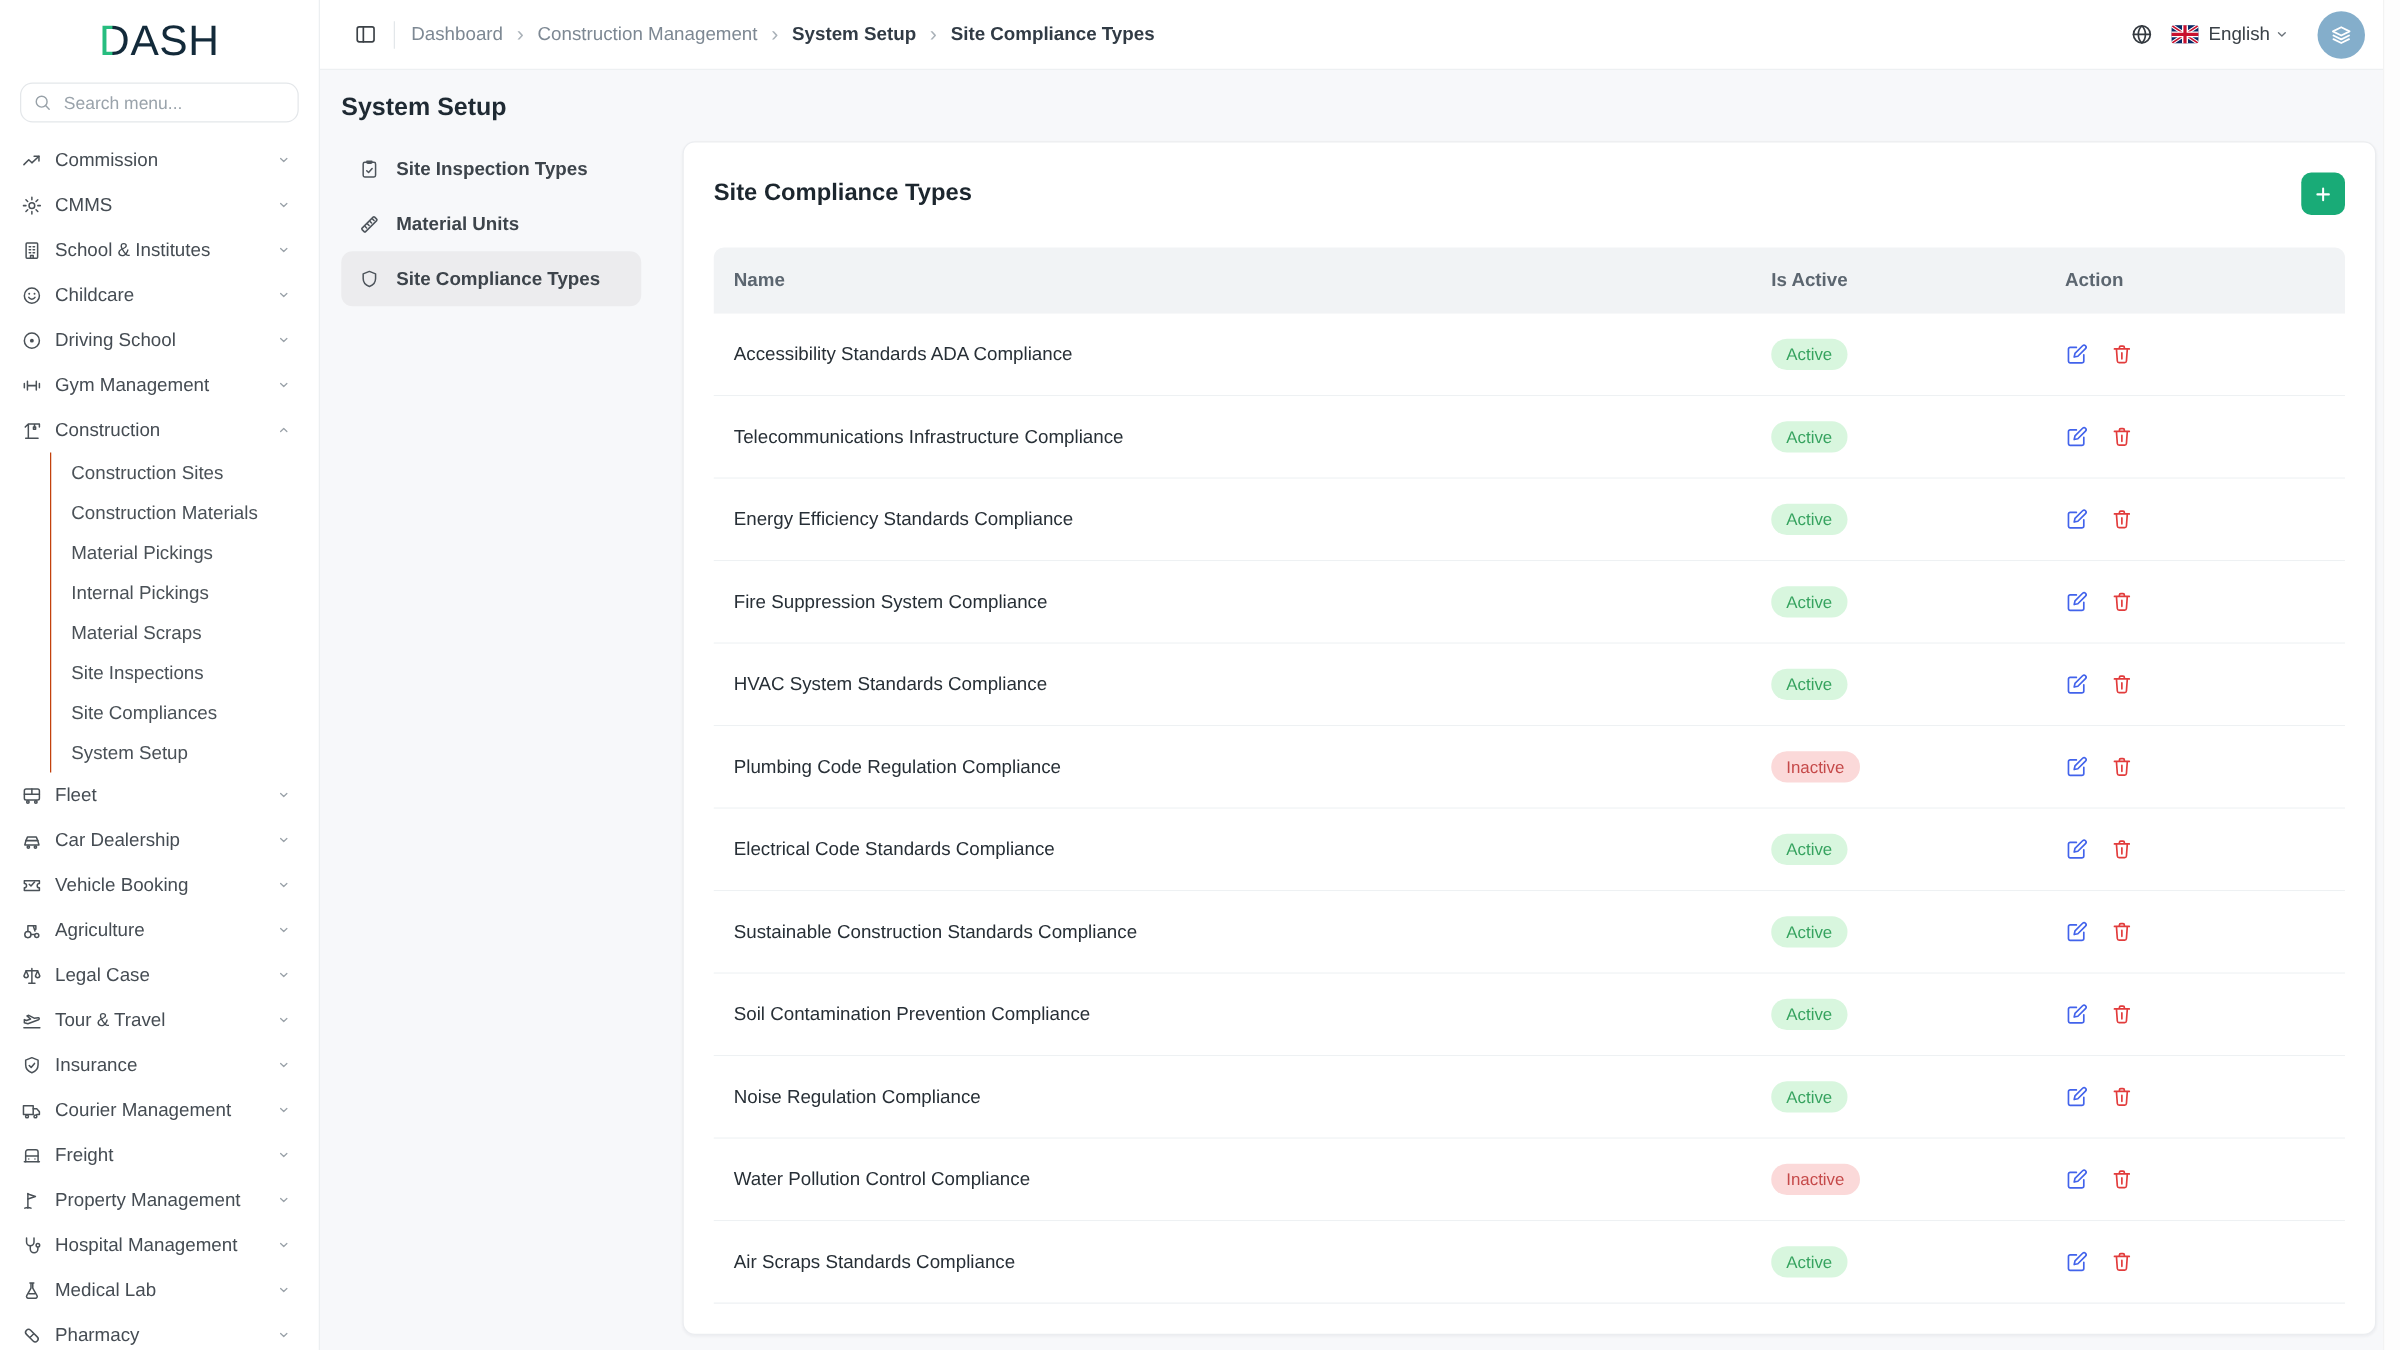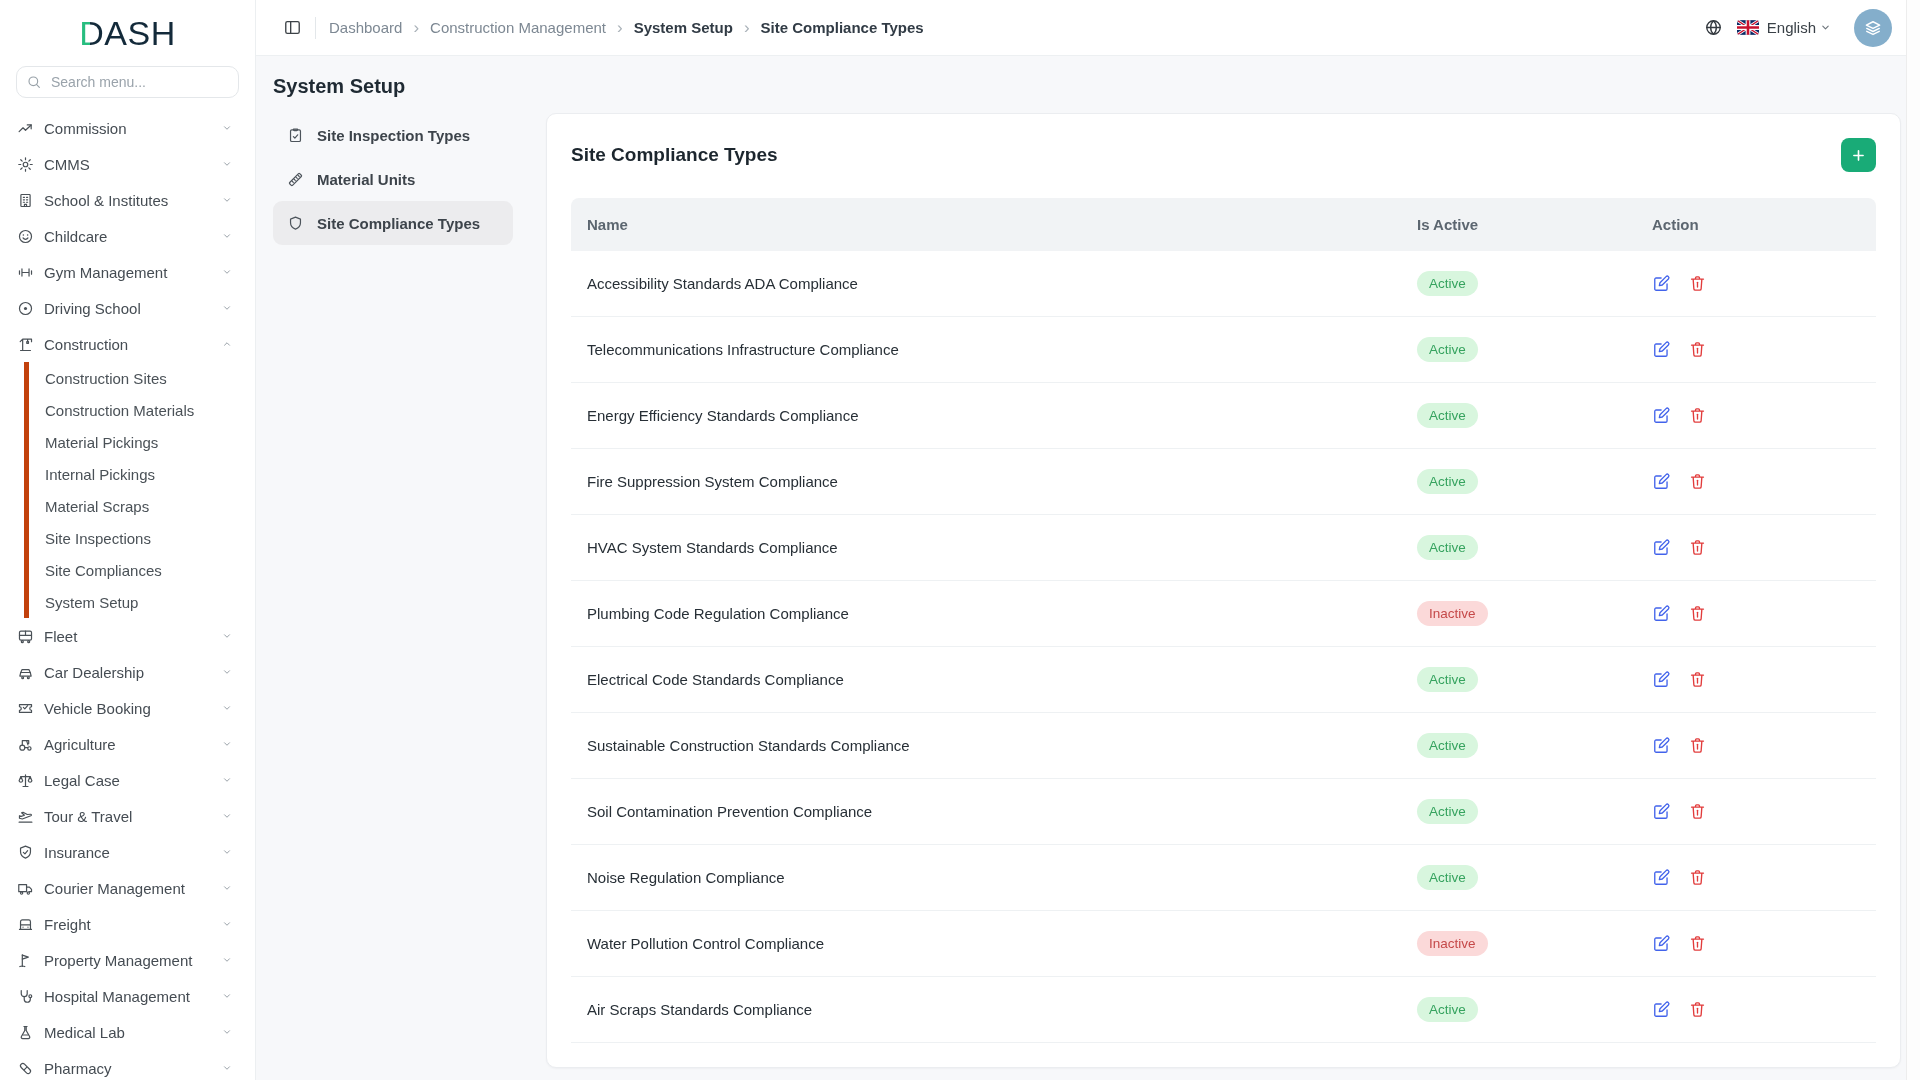--- a/index.html
+++ b/index.html
@@ -22,21 +22,21 @@
   .search{margin:0 16px 12px;position:relative;height:32px}
   .search .s-icon{position:absolute;left:10px;top:8px;width:16px;height:16px;color:#98a1a8}
   .search input{width:100%;height:100%;box-sizing:border-box;border:1px solid #e4e7ea;border-radius:10px;
     padding:0 10px 0 34px;font-size:14px;color:#495057;background:#fff;outline:none;font-family:inherit}
   .search input::placeholder{color:#9aa3ab}
   .menu{font-size:15px;color:#454c53}
   .mi{display:flex;align-items:center;height:36px;padding:0 22px 0 17px;cursor:pointer;white-space:nowrap}
   .mi-icon{width:17px;height:17px;color:#4a5157;flex:none}
   .mi-label{margin-left:10px;flex:1;overflow:hidden;text-overflow:ellipsis}
   .chev{width:12px;height:12px;color:#9aa2a9;flex:none}
-  .submenu{margin-left:24px;border-left:5px solid #c2410c}
+  .submenu{margin-left:40px;border-left:1px solid #c2410c}
   .smi{height:32px;display:flex;align-items:center;padding-left:16px;cursor:pointer;white-space:nowrap;color:#4a5157}
 
   
   .main{flex:1;display:flex;flex-direction:column;min-width:0;background:#f7f8fa}
   .topbar{height:56px;min-height:56px;background:#fff;border-bottom:1px solid #edf0f2;display:flex;
     align-items:center;justify-content:space-between;padding:0 28px 0 27px;box-sizing:border-box}
   .tb-left{display:flex;align-items:center;gap:13px}
   .toggle{width:19px;height:19px;color:#3c4247;cursor:pointer}
   .vdiv{width:1px;height:22px;background:#e3e7ea}
   .crumbs{display:flex;align-items:center;gap:11px;font-size:15px}
@@ -158,38 +158,38 @@
     <span class="mi-label">Childcare</span>
     <span class="icon chev">
             <svg viewBox="0 0 24 24" fill="none" stroke="currentColor" stroke-width="1.7" stroke-linecap="round" stroke-linejoin="round">
               <path d="M7 9.5l5 5 5-5" stroke-width="2"></path>
             </svg>
           </span>
   </div>
         <div class="mi">
     <span class="icon mi-icon">
             <svg viewBox="0 0 24 24" fill="none" stroke="currentColor" stroke-width="1.7" stroke-linecap="round" stroke-linejoin="round">
-              <path d="M7 7v10M17 7v10M3.5 9.5v5M20.5 9.5v5M7 12h10"></path>
-            </svg>
-          </span>
-    <span class="mi-label">Gym Management</span>
-    <span class="icon chev">
-            <svg viewBox="0 0 24 24" fill="none" stroke="currentColor" stroke-width="1.7" stroke-linecap="round" stroke-linejoin="round">
-              <path d="M7 9.5l5 5 5-5" stroke-width="2"></path>
-            </svg>
-          </span>
-  </div>
-        <div class="mi">
-    <span class="icon mi-icon">
-            <svg viewBox="0 0 24 24" fill="none" stroke="currentColor" stroke-width="1.7" stroke-linecap="round" stroke-linejoin="round">
               <circle cx="12" cy="12" r="8.5"></circle>
               <circle cx="12" cy="12" r="2.2" fill="currentColor" stroke="none"></circle>
             </svg>
           </span>
     <span class="mi-label">Driving School</span>
+    <span class="icon chev">
+            <svg viewBox="0 0 24 24" fill="none" stroke="currentColor" stroke-width="1.7" stroke-linecap="round" stroke-linejoin="round">
+              <path d="M7 9.5l5 5 5-5" stroke-width="2"></path>
+            </svg>
+          </span>
+  </div>
+        <div class="mi">
+    <span class="icon mi-icon">
+            <svg viewBox="0 0 24 24" fill="none" stroke="currentColor" stroke-width="1.7" stroke-linecap="round" stroke-linejoin="round">
+              <path d="M7 7v10M17 7v10M3.5 9.5v5M20.5 9.5v5M7 12h10"></path>
+            </svg>
+          </span>
+    <span class="mi-label">Gym Management</span>
     <span class="icon chev">
             <svg viewBox="0 0 24 24" fill="none" stroke="currentColor" stroke-width="1.7" stroke-linecap="round" stroke-linejoin="round">
               <path d="M7 9.5l5 5 5-5" stroke-width="2"></path>
             </svg>
           </span>
   </div>
         <div class="mi">
     <span class="icon mi-icon">
             <svg viewBox="0 0 24 24" fill="none" stroke="currentColor" stroke-width="1.7" stroke-linecap="round" stroke-linejoin="round">
               <path d="M5 20.5h14M8 20.5V4.5M8 4.5h12.5M20.5 4.5V8M8 4.5L4.5 8M15 4.5V8"></path>

